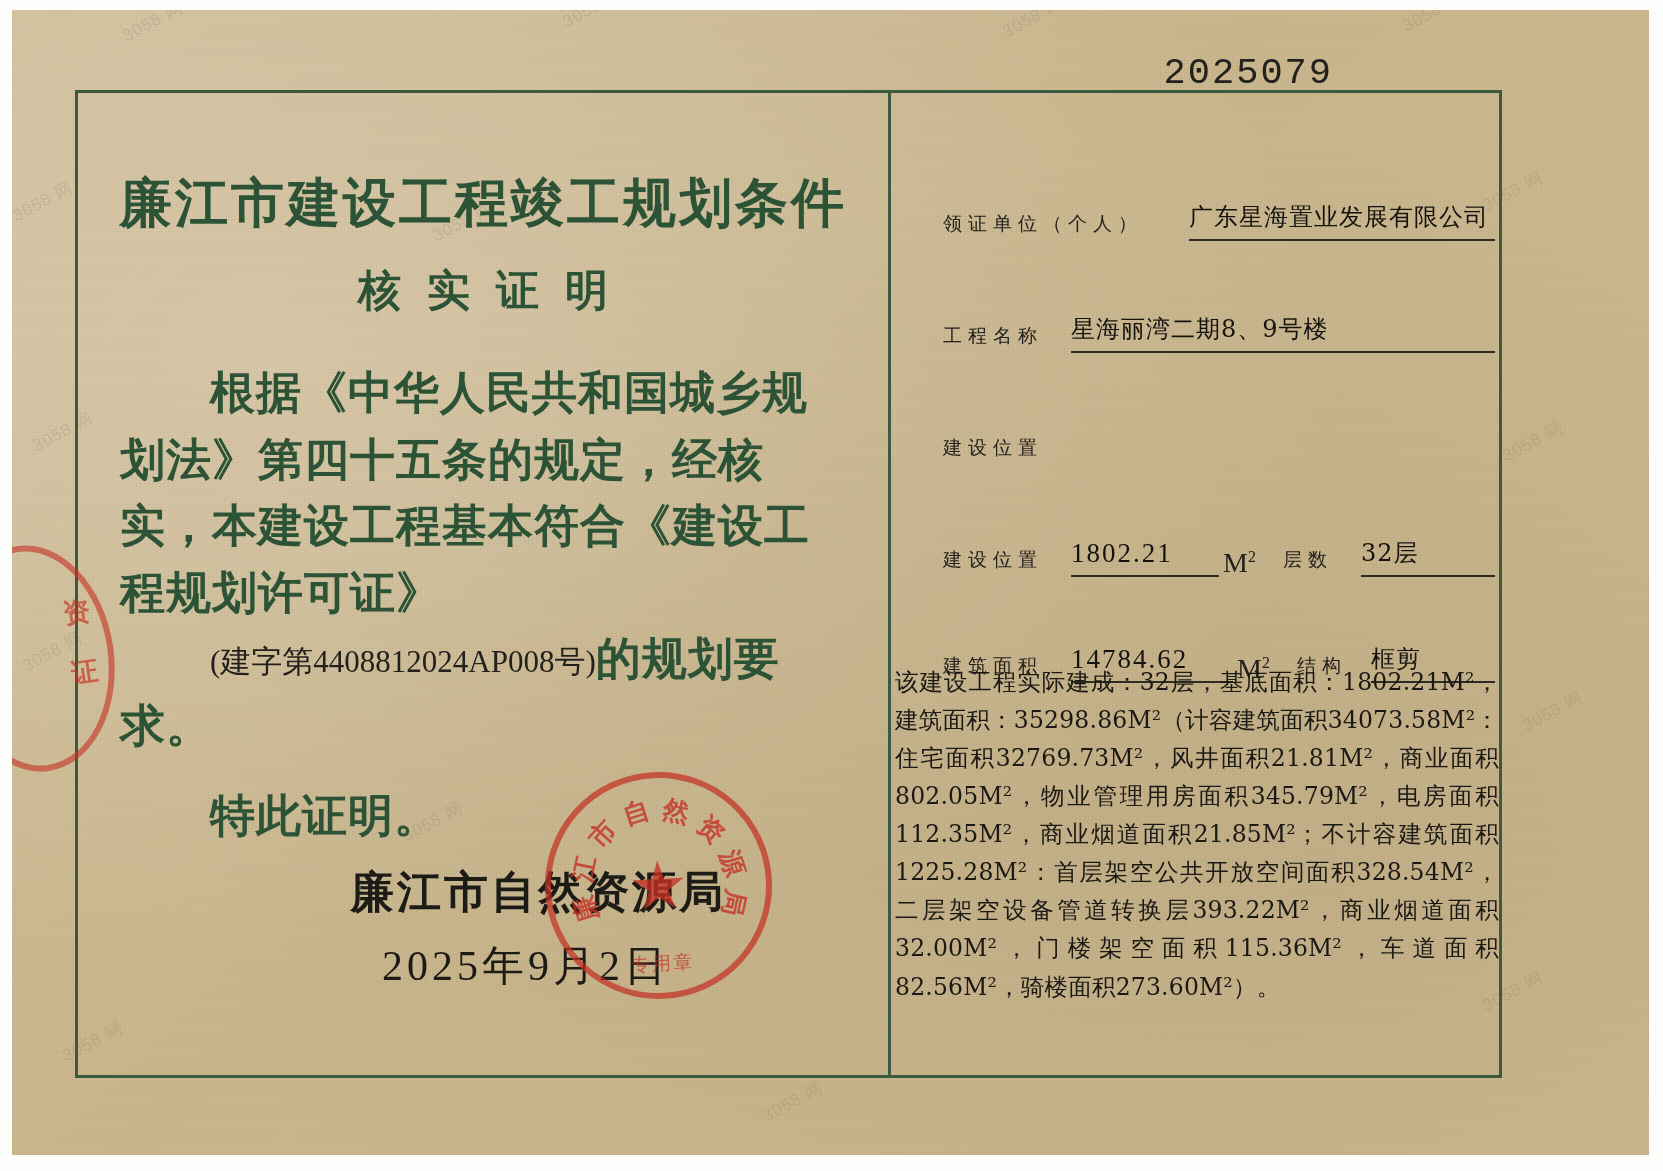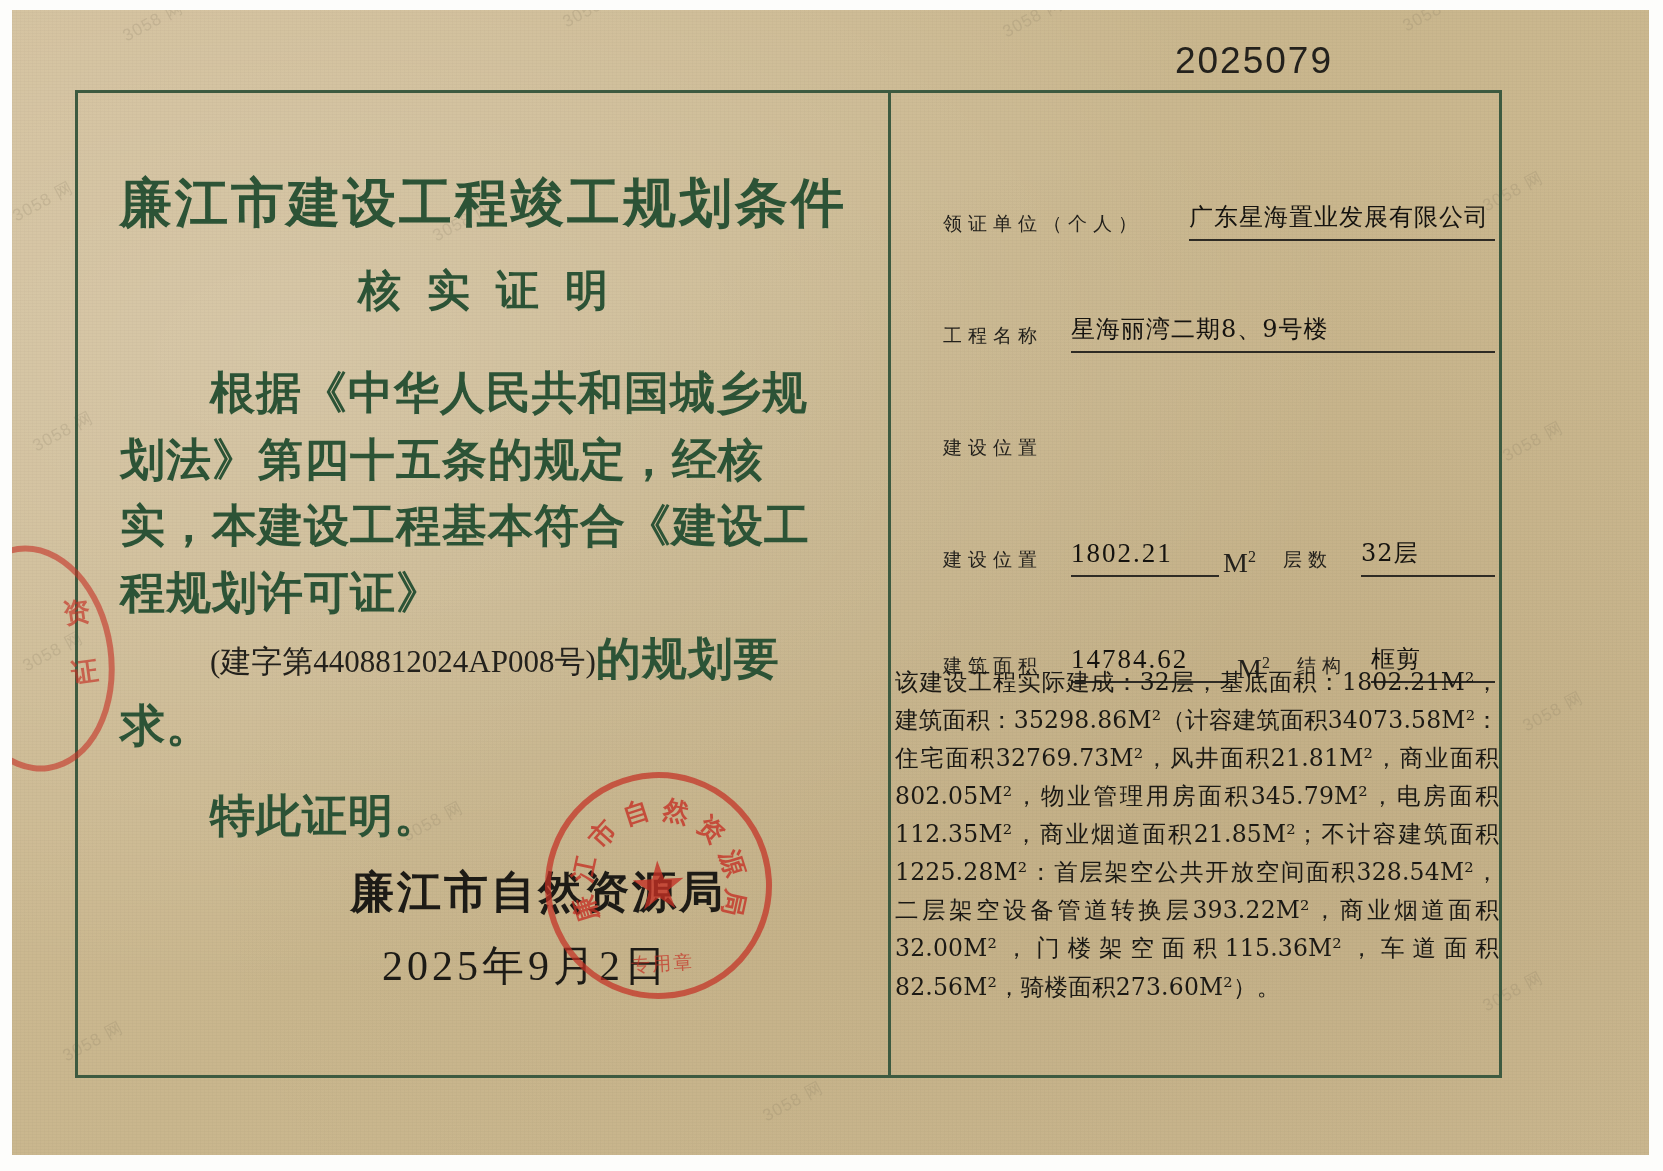--- a/index.html
+++ b/index.html
@@ -62,26 +62,26 @@
     font-size: 17px;
     letter-spacing: 1px;
     white-space: nowrap;
     transform: rotate(-28deg);
     font-family: "Liberation Sans", sans-serif;
   }
 
   
   #serial {
     position: absolute;
-    top: 40px;
+    top: 52px;
     right: 330px;
     font-size: 37px;
     letter-spacing: 2px;
     color: #23211c;
-    font-family: Liberation Sans, sans-serif;
+    font-family: Liberation Mono, monospace;
     z-index: 4;
   }
 
   
   #frame {
     position: absolute;
     left: 75px;
     top: 90px;
     width: 1427px;
     height: 988px;

